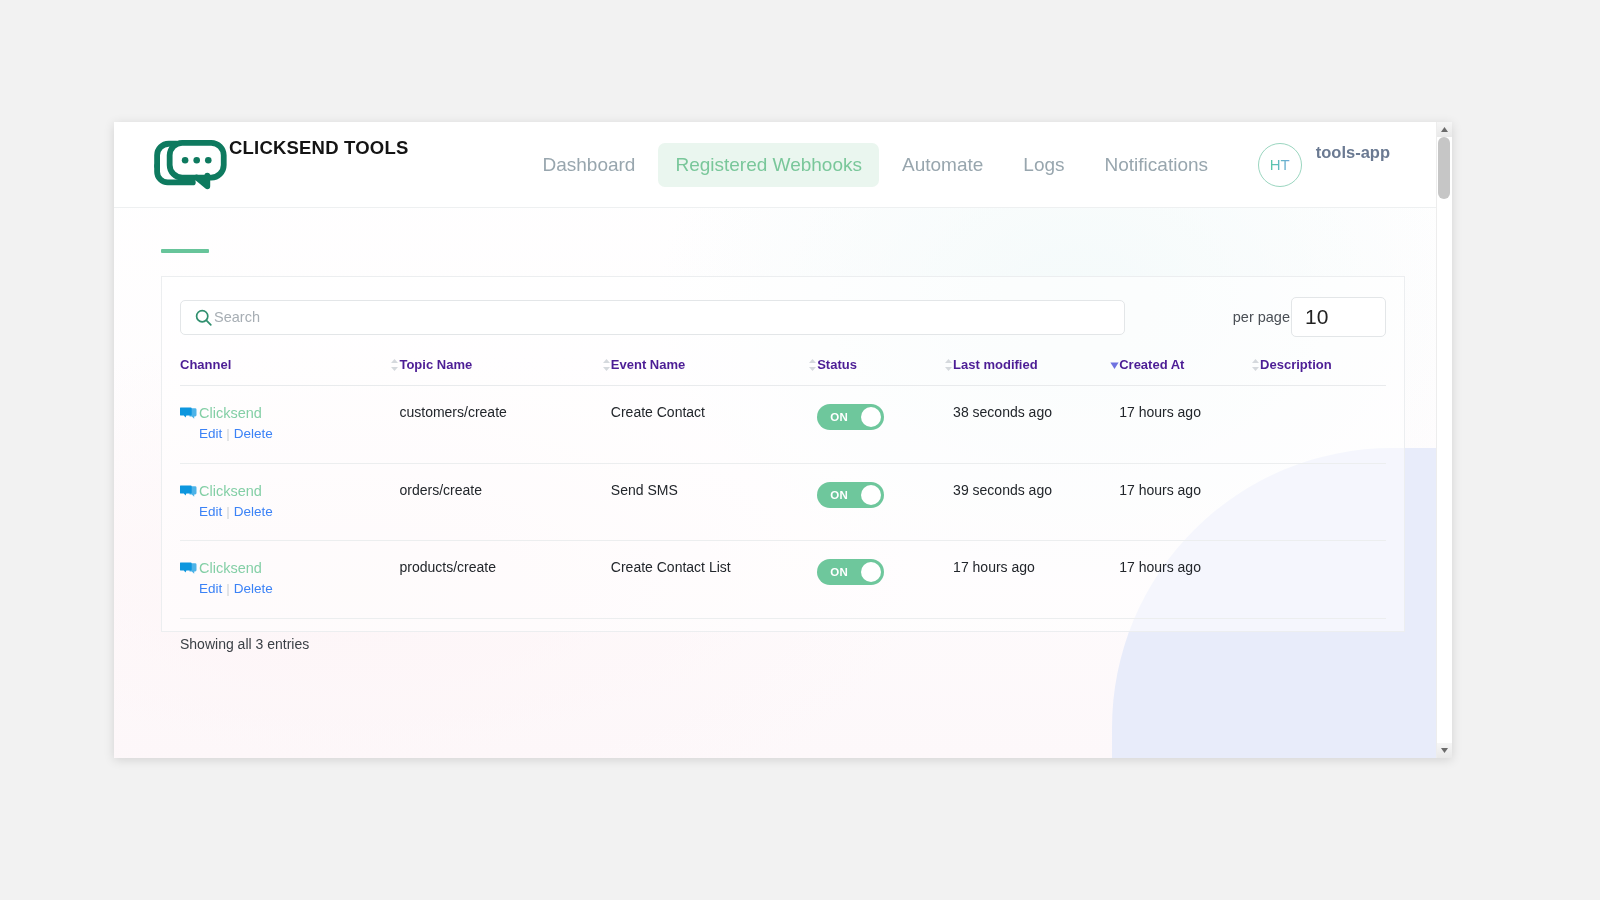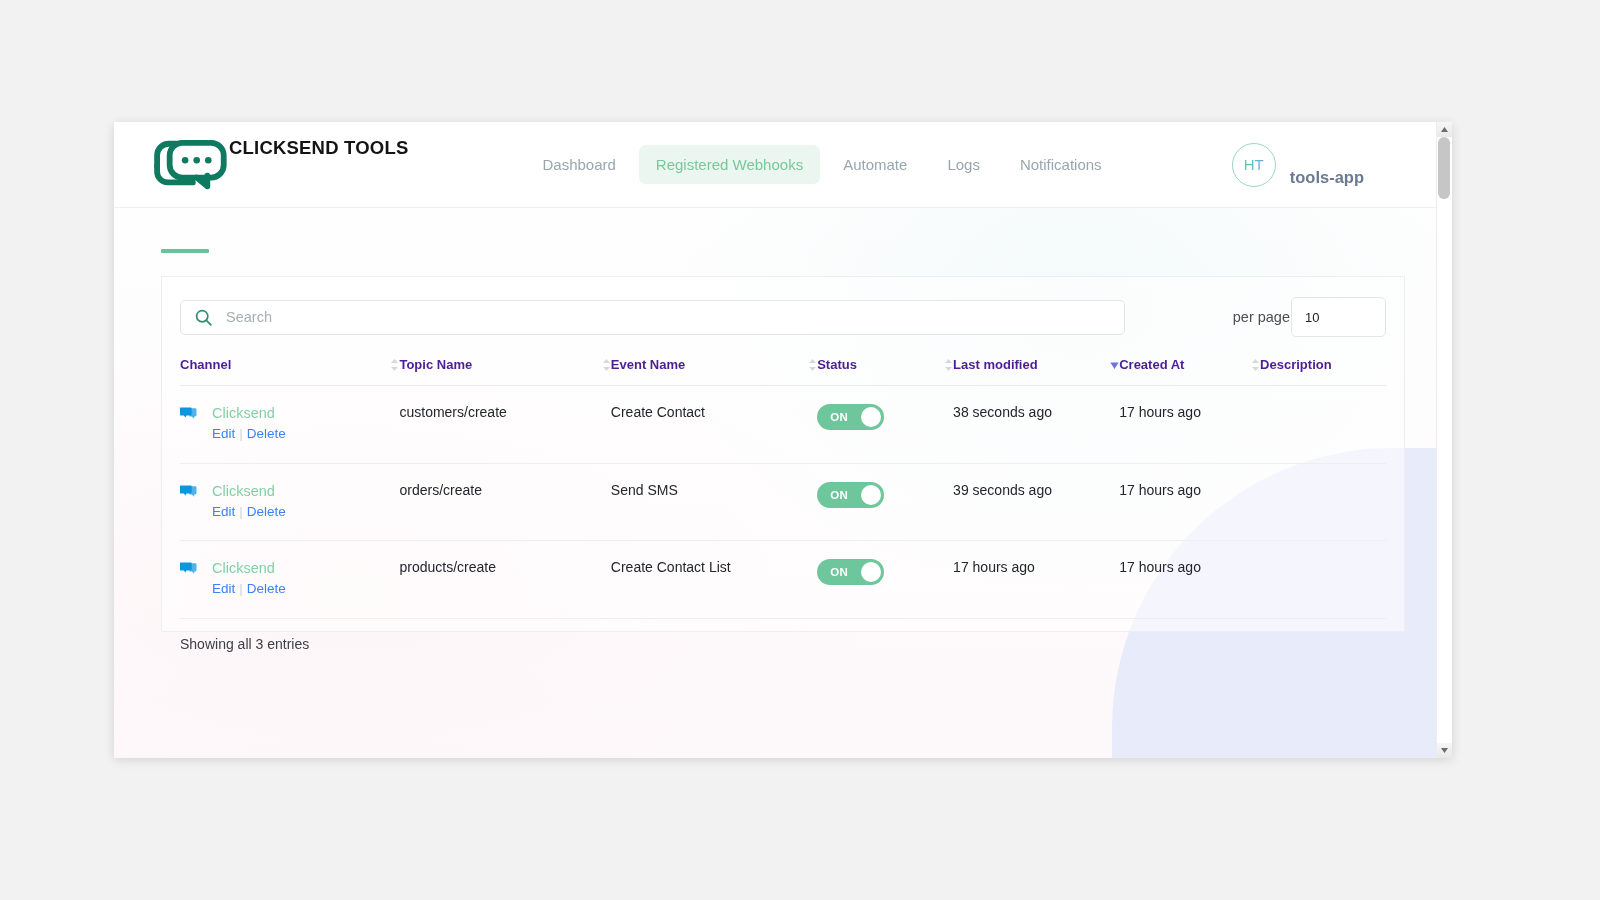--- a/index.html
+++ b/index.html
@@ -70,38 +70,38 @@
     white-space: nowrap;
   }
 
   #main-nav {
     display: flex;
     align-items: center;
     gap: 6px;
     margin-left: 117px;
   }
   .nav-item {
-    font-size: 15px;
+    font-size: 19px;
     color: #98a6ae;
     padding: 11px 17px;
     border-radius: 7px;
     white-space: nowrap;
     cursor: pointer;
     user-select: none;
   }
   .nav-item.active {
     background: #eaf6ef;
     color: #79c79a;
   }
 
   #user-block {
     margin-left: auto;
-    margin-right: 88px;
-    display: flex;
-    align-items: flex-end;
+    margin-right: 62px;
+    display: flex;
+    align-items: flex-start;
     gap: 14px;
   }
   #avatar {
     width: 42px; height: 42px;
     border-radius: 50%;
     border: 1px solid #9bd6c0;
     display: flex; align-items: center; justify-content: center;
     font-size: 15px; font-weight: 500;
     background: #ffffff;
     background-clip: padding-box;
@@ -165,21 +165,21 @@
   #search-box {
     flex: 0 0 945px;
     height: 35px;
     border: 1px solid #e3e6e8;
     border-radius: 5px;
     background: #ffffff;
     display: flex;
     align-items: center;
     padding: 0 14px;
     box-sizing: border-box;
-    gap: 12px;
+    gap: 0;
   }
   #search-icon { flex: 0 0 auto; display: block; }
   #search-input {
     border: 0;
     outline: 0;
     flex: 1;
     font-family: "Liberation Sans", sans-serif;
     font-size: 14.5px;
     color: #333;
     background: transparent;
@@ -193,21 +193,21 @@
     gap: 1px;
   }
   #perpage-label { font-size: 14.5px; color: #4a4f55; }
   #perpage-input {
     width: 95px;
     height: 40px;
     border: 1px solid #e3e6e8;
     border-radius: 5px;
     background: #ffffff;
     font-family: "Liberation Sans", sans-serif;
-    font-size: 13px;
+    font-size: 21px;
     color: #222;
     padding: 0 13px;
     box-sizing: border-box;
     outline: none;
   }
 
   
   #webhook-table {
     width: 100%;
     border-collapse: collapse;
@@ -236,21 +236,21 @@
     vertical-align: top;
   }
   .col-channel   { width: 218px; }
   .col-topic     { width: 210px; }
   .col-event     { width: 205px; }
   .col-status    { width: 135px; }
   .col-modified  { width: 165px; }
   .col-created   { width: 140px; }
   .col-desc      { width: 125px; }
 
-  .channel-cell { display: flex; align-items: flex-start; gap: 15px; }
+  .channel-cell { display: flex; align-items: flex-start; gap: 2px; }
   .chat-icon { width: 17px; height: 15px; margin-top: 3px; flex:0 0 auto; display:block; }
   .channel-name {
     font-size: 14.5px;
     color: #84cfa6;
     line-height: 1.25;
     cursor: pointer;
   }
   .channel-actions {
     margin-top: 3px;
     font-size: 13.5px;

